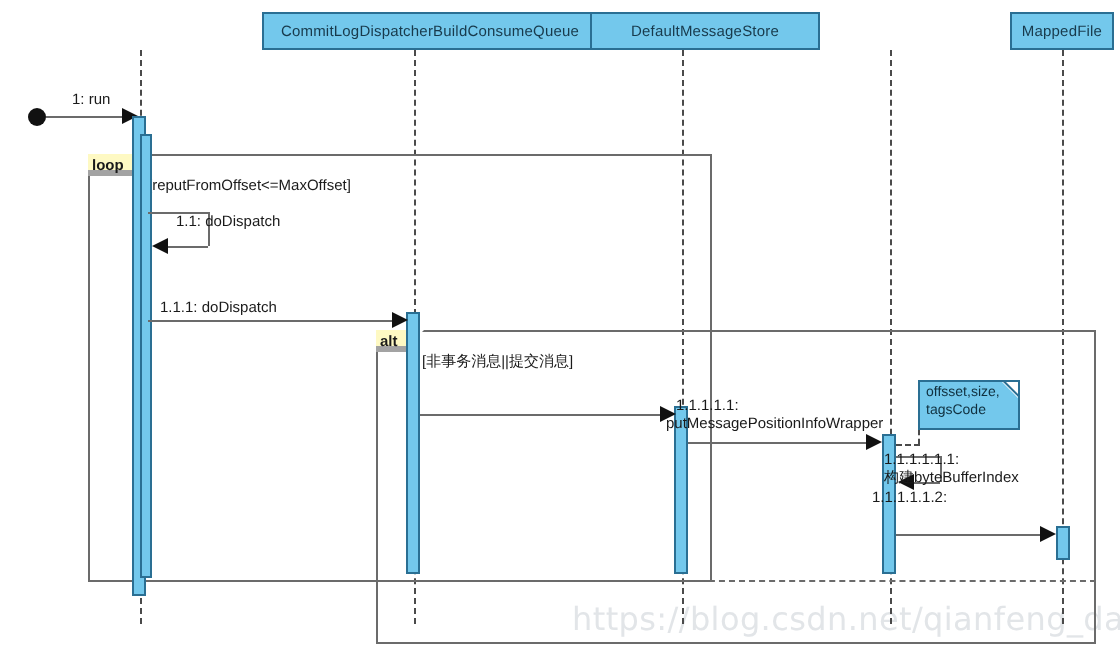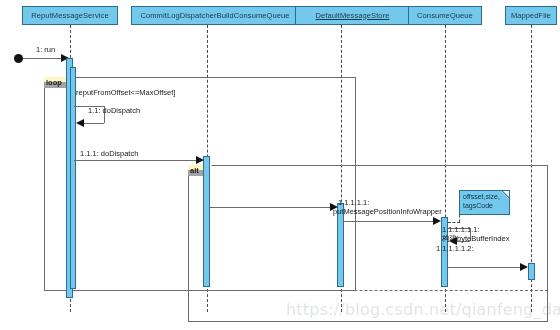--- a/index.html
+++ b/index.html
@@ -92,21 +92,21 @@
     position: absolute;
     box-sizing: border-box;
     border: 1px solid #6b6b6b;
     background: transparent;
   }
   .frame-tab {
     position: absolute;
     box-sizing: border-box;
     background: #fef9c3;
     border-right: 1px solid #6b6b6b;
-    border-bottom: 6px solid #a3a3a3;
+    border-bottom: 3px solid #a3a3a3;
     font-size: 7.5px;
     font-weight: bold;
     color: #1a1a1a;
     padding: 0 3px 0 2px;
     height: 11px;
     line-height: 11px;
   }
   .frame-tab::after {
     content: "";
     position: absolute;
@@ -171,38 +171,37 @@
     font-family: "DejaVu Sans", sans-serif;
   }
 </style>
 </head>
 <body>
 
 <div id="canvas">
 
   <div class="watermark" style="left:286px; top:300px;">https://blog.csdn.net/qianfeng_dashuju</div>
 
-  <div class="lifeline-head" style="left:22px; width:96px;">ReputMessageService</div>
   <div class="lifeline-head" style="left:131px; width:168px;">CommitLogDispatcherBuildConsumeQueue</div>
-  <div class="lifeline-head" style="left:295px; width:115px;text-decoration:underline;">DefaultMessageStore</div>
-  <div class="lifeline-head" style="left:408px; width:74px;">ConsumeQueue</div>
+  <div class="lifeline-head" style="left:295px; width:115px;">DefaultMessageStore</div>
   <div class="lifeline-head" style="left:505px; width:52px;">MappedFile</div>
 
   <div class="lifeline-line" style="left:70px;  top:25px; height:287px;"></div>
   <div class="lifeline-line" style="left:207px; top:25px; height:287px;"></div>
   <div class="lifeline-line" style="left:341px; top:25px; height:287px;"></div>
   <div class="lifeline-line" style="left:445px; top:25px; height:287px;"></div>
   <div class="lifeline-line" style="left:531px; top:25px; height:287px;"></div>
 
   <div class="frame" style="left:44px; top:77px; width:312px; height:214px;"></div>
   <div class="frame-tab" style="left:44px; top:77px; width:26px;">loop</div>
   <div class="guard" style="left:74px; top:88px;">[reputFromOffset&lt;=MaxOffset]</div>
 
   <div class="frame" style="left:188px; top:165px; width:360px; height:157px;"></div>
   <div class="frame-tab" style="left:188px; top:165px; width:20px;">alt</div>
+  <div class="guard" style="left:211px; top:176px;">[非事务消息||提交消息]</div>
   <div class="divider-dashed" style="left:189px; top:290px; width:359px;"></div>
 
   <div class="start-dot" style="left:14px; top:54px;"></div>
   <div class="msg-line" style="left:23px; top:58px; width:40px;"></div>
   <div class="arrow-r" style="left:61px; top:54px;"></div>
   <div class="msg-label" style="left:36px; top:45px;">1: run</div>
 
   <div class="activation" style="left:66px; top:58px; height:240px;"></div>
   <div class="activation thin" style="left:70px; top:67px; height:222px;"></div>
   <div class="activation" style="left:203px; top:156px; height:131px;"></div>

